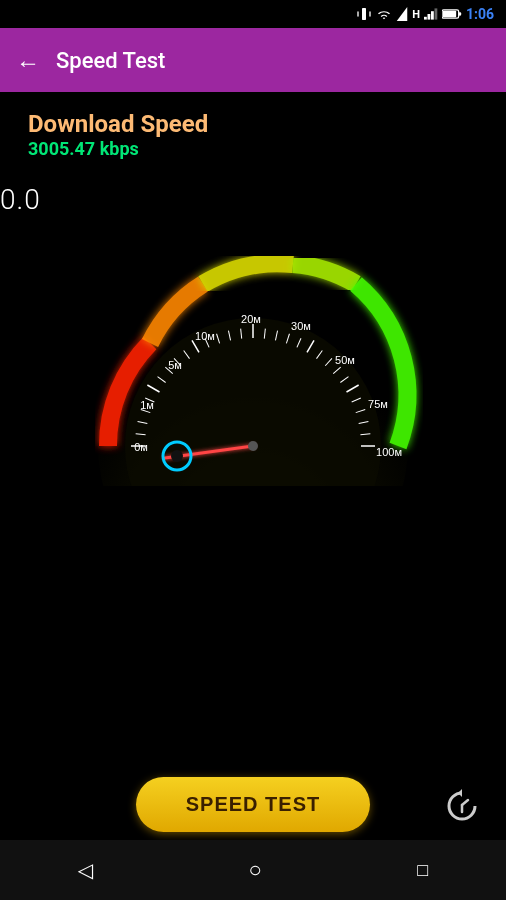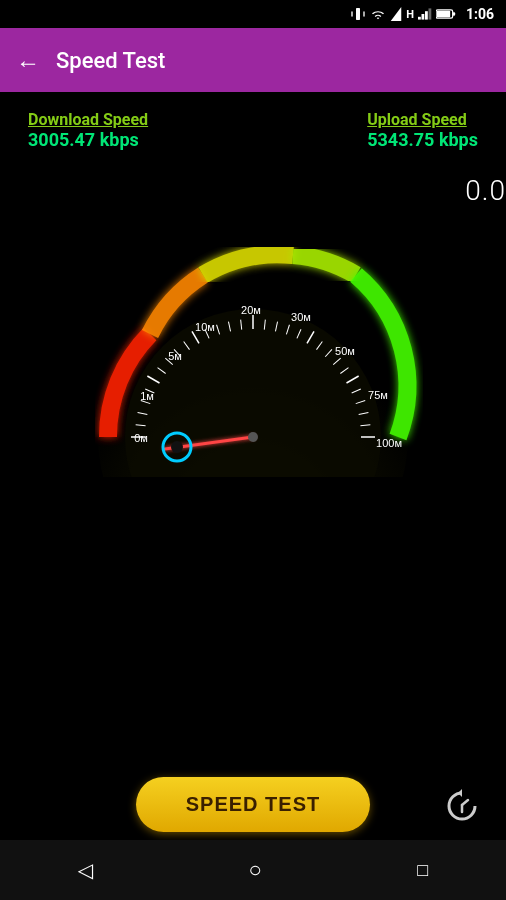--- a/index.html
+++ b/index.html
@@ -23,24 +23,23 @@
       align-items: center;
       padding: 0 12px;
       gap: 6px;
     }
     .status-icons {
       display: flex;
       align-items: center;
       gap: 4px;
     }
     .status-time {
-      color: #ffffff;
+      color: #3b82f6;
       font-size: 14px;
       font-weight: bold;
-      margin-left: 6px;
     }
 
     
     .app-header {
       width: 100%;
       height: 64px;
       background: #9c27a0;
       display: flex;
       align-items: center;
       padding: 0 16px;
@@ -61,34 +60,33 @@
     }
 
     
     .speed-info {
       display: flex;
       justify-content: space-between;
       padding: 18px 28px 10px 28px;
     }
     .speed-block {}
     .speed-label {
-      color: #84cc16;
-      font-size: 16px;
+      color: #fdba74;
+      font-size: 24px;
       font-weight: bold;
-      text-decoration: underline;
     }
     .speed-value {
       color: #00e676;
       font-size: 18px;
       font-weight: bold;
     }
 
     
     .current-speed {
-      text-align: right;
+      text-align: left;
       color: #fff;
       font-size: 28px;
       font-weight: 300;
       margin: 14px 0 10px 0;
       letter-spacing: 1px;
     }
 
     
     .gauge-container {
       display: flex;
@@ -198,24 +196,20 @@
 
 <div class="app-header">
   <button class="back-btn">←</button>
   <span class="header-title">Speed Test</span>
 </div>
 
 <div class="speed-info">
   <div class="speed-block">
     <div class="speed-label">Download Speed</div>
     <div class="speed-value">3005.47 kbps</div>
-  </div>
-  <div class="speed-block">
-    <div class="speed-label">Upload Speed</div>
-    <div class="speed-value">5343.75 kbps</div>
   </div>
 </div>
 
 <div class="current-speed">0.0</div>
 
 <div class="gauge-container">
   <svg class="gauge-svg" viewBox="0 0 360 260" xmlns="http://www.w3.org/2000/svg">
     <defs>
       <radialGradient id="bgGrad" cx="50%" cy="80%" r="60%">
         <stop offset="0%" stop-color="#1a1a00"></stop>

